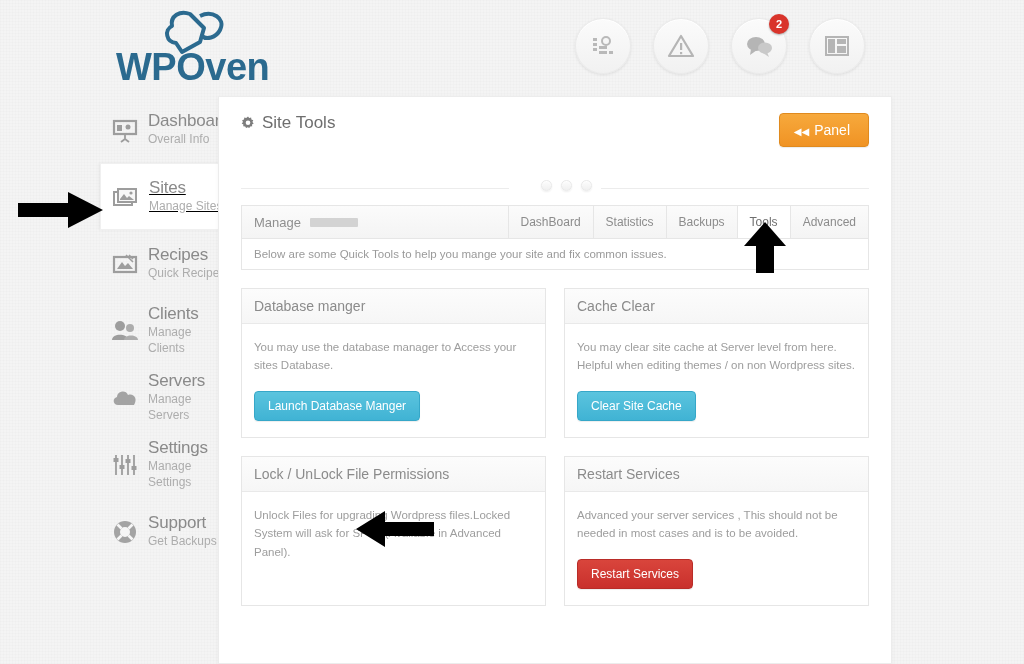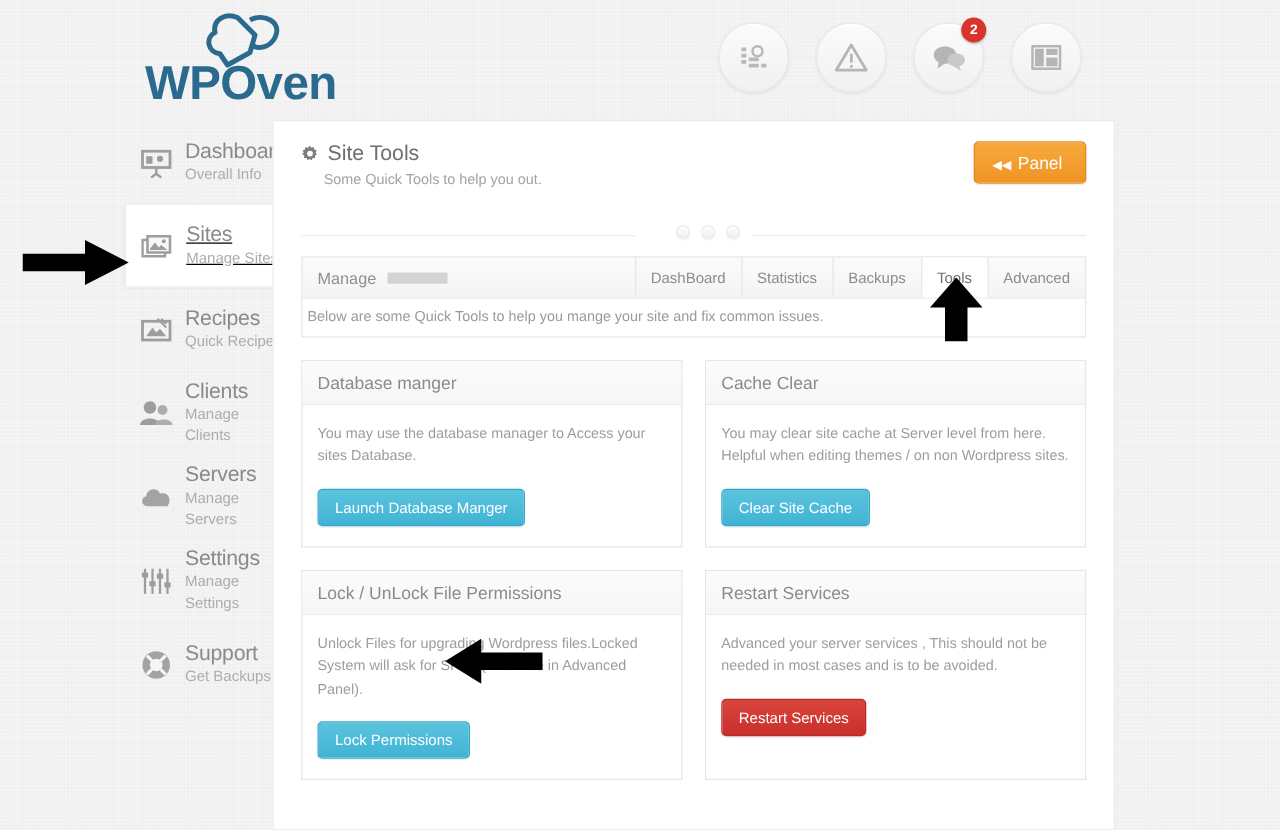--- a/index.html
+++ b/index.html
@@ -248,21 +248,21 @@
     background: #ffffff;
     color: #6f6f6f;
   }
 
   .tab-desc {
     border: 1px solid #e6e6e6;
     border-top: none;
     background: #fff;
     font-size: 11.5px;
     color: #9a9a9a;
-    padding: 9px 4px;
+    padding: 9px 12px;
   }
 
   
   .panel-grid {
     margin: 18px 22px 0 22px;
     display: grid;
     grid-template-columns: 1fr 1fr;
     gap: 18px 18px;
   }
   .panel {
@@ -491,21 +491,20 @@
   <div class="card-head">
     <div class="card-title">
       <span class="gear-icon">
         <svg width="14" height="14" viewBox="0 0 14 14">
           <path d="M7 0.6 L8.2 2.1 L10.1 1.6 L10.4 3.6 L12.3 4.2 L11.4 5.9 L12.7 7.4 L11 8.4 L11.2 10.3 L9.2 10.4 L8.3 12.1 L6.7 11.2 L5.1 12.1 L4.2 10.4 L2.2 10.3 L2.4 8.4 L0.7 7.4 L2 5.9 L1.1 4.2 L3 3.6 L3.3 1.6 L5.2 2.1 Z" fill="#7d7d7d"></path>
           <circle cx="7" cy="6.8" r="2.3" fill="#ffffff"></circle>
         </svg>
       </span>
       <span>Site Tools</span>
     </div>
-    <div class="card-sub">Some Quick Tools to help you out.</div>
 
     <button class="back-btn">
       <span class="chev">◀◀</span><span>Panel</span>
     </button>
   </div>
 
   <div class="dot-divider">
     <div class="line l"></div>
     <div class="line r"></div>
     <div class="dots">
@@ -545,21 +544,20 @@
       <div class="panel-body">
         <div class="panel-text">You may clear site cache at Server level from here. Helpful when editing themes / on non Wordpress sites.</div>
         <span class="btn btn-info">Clear Site Cache</span>
       </div>
     </div>
 
     <div class="panel">
       <div class="panel-head">Lock / UnLock File Permissions</div>
       <div class="panel-body">
         <div class="panel-text">Unlock Files for upgrading Wordpress files.Locked System will ask for SFTP (Available in Advanced Panel).</div>
-        <span class="btn btn-info">Lock Permissions</span>
       </div>
     </div>
 
     <div class="panel">
       <div class="panel-head">Restart Services</div>
       <div class="panel-body">
         <div class="panel-text">Advanced your server services , This should not be needed in most cases and is to be avoided.</div>
         <span class="btn btn-danger">Restart Services</span>
       </div>
     </div>

